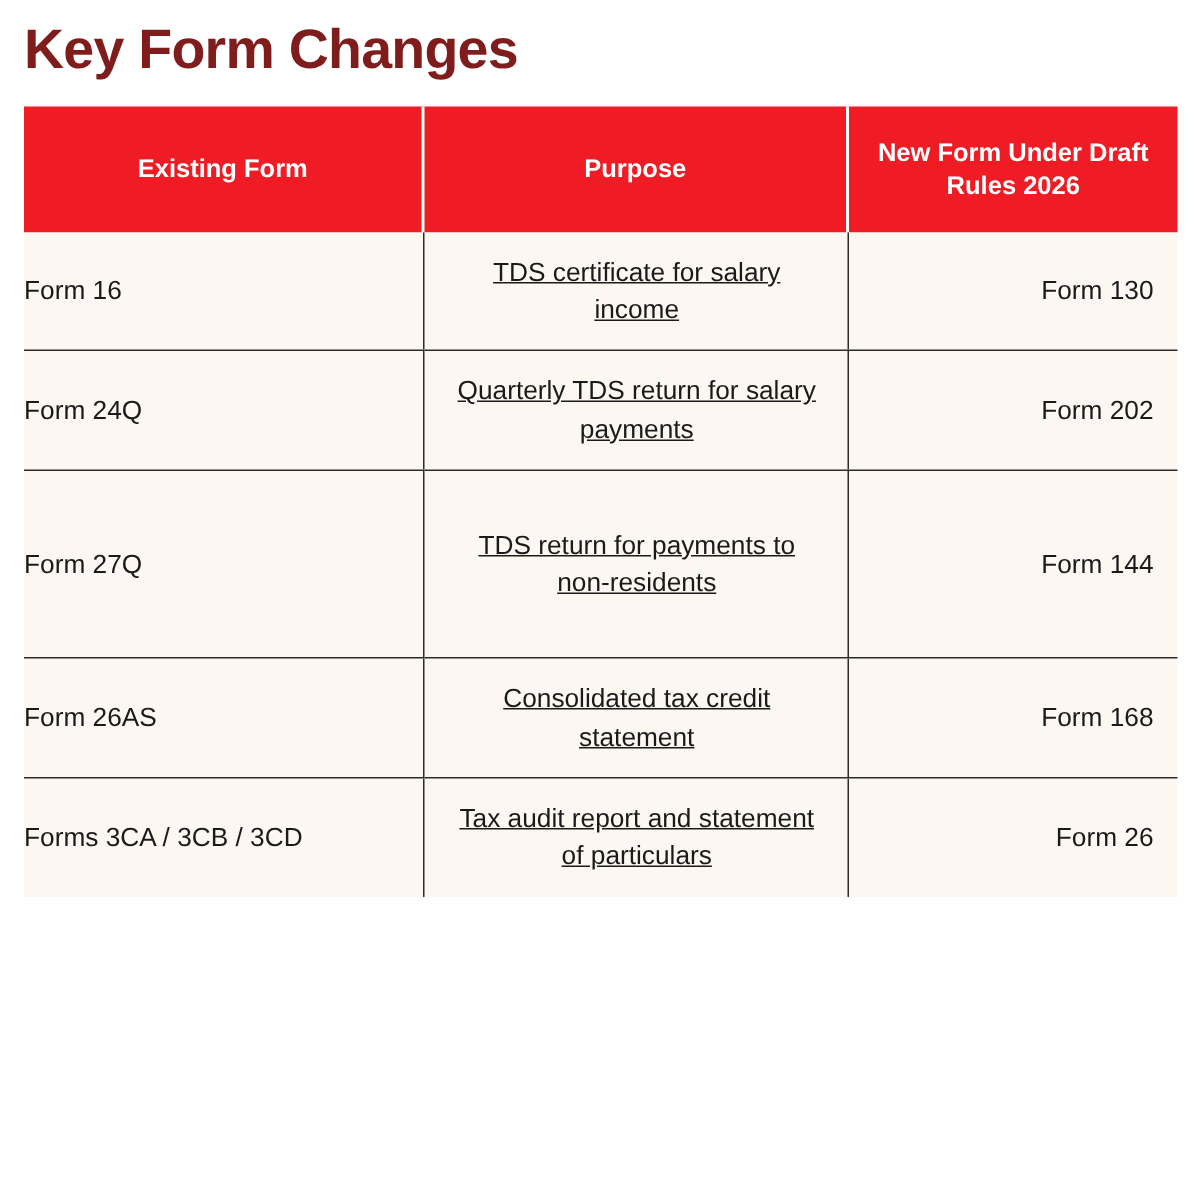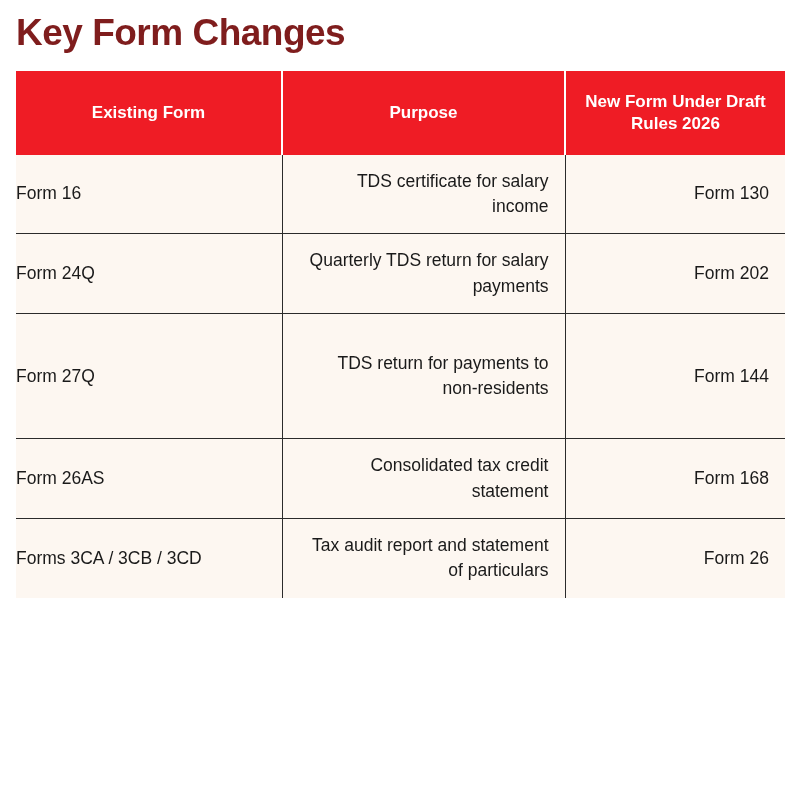--- a/index.html
+++ b/index.html
@@ -62,23 +62,24 @@
     padding: 14px 16px;
   }
   tbody tr:last-child td {
     border-bottom: none;
   }
   tbody td.col-existing {
     text-align: left;
     padding-left: 0;
   }
   tbody td.col-purpose {
-    text-align: right;
+    text-align: center;
     border-left: 1.5px solid #2b2b2b;
     padding-left: 18px;
+    text-decoration: underline;
   }
   tbody td.col-new {
     text-align: right;
     border-left: 1.5px solid #2b2b2b;
   }
   tbody tr.r-xtall td { height: 96px; }
 </style>
 </head>
 <body>
 

